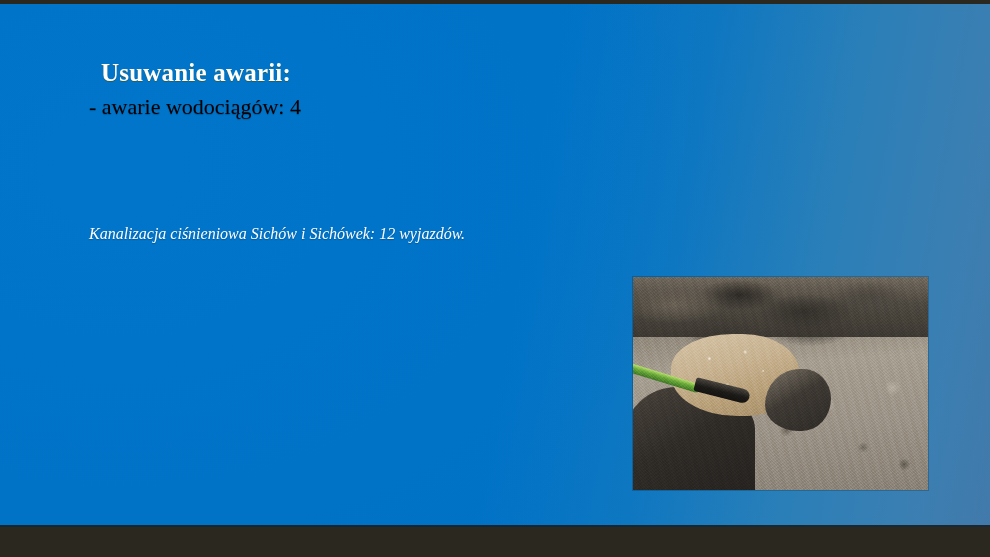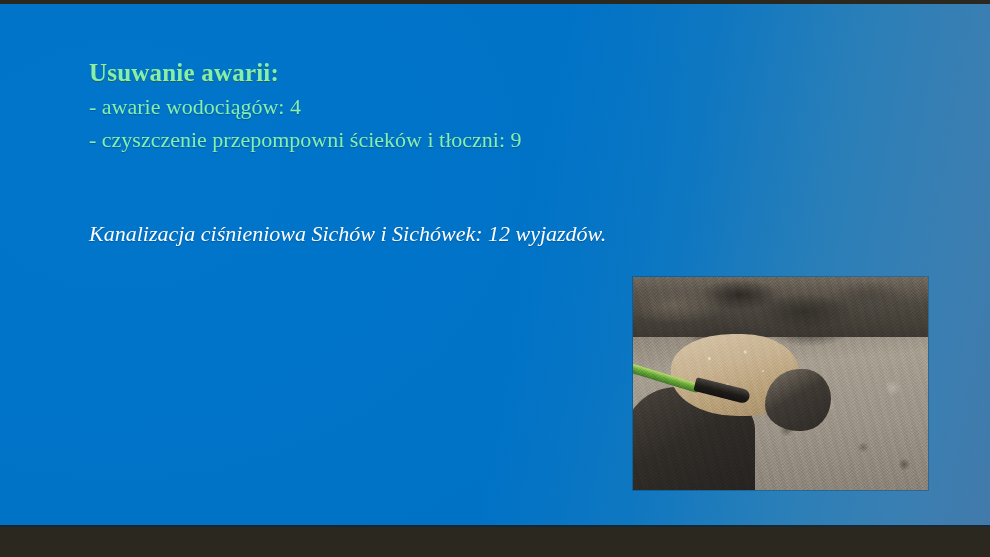--- a/index.html
+++ b/index.html
@@ -72,43 +72,43 @@
   }
 
   
   .text-block {
     position: absolute;
     left: 89px;
     top: 57px;
     width: 560px;
   }
   .heading {
-    color: #86efac;
+    color: #ffffff;
     font-weight: bold;
     font-size: 25px;
     line-height: 31px;
     letter-spacing: 0.2px;
     text-shadow: 0 1px 0 rgba(70,80,0,0.55);
-    margin: 0 0 3px 0;
+    margin: 0 0 3px 12px;
     white-space: nowrap;
   }
   .bullet {
-    color: #86efac;
+    color: #000000;
     font-size: 22px;
     line-height: 32.5px;
     white-space: nowrap;
     text-shadow: 0 1px 1px rgba(0,40,75,0.35);
   }
   .note {
     position: absolute;
     left: 89px;
     top: 219px;
     color: #ffffff;
     font-style: italic;
-    font-size: 22px;
+    font-size: 16px;
     line-height: 30px;
     white-space: nowrap;
     text-shadow: 0 1px 1px rgba(0,40,75,0.35);
   }
 
   
   .photo {
     position: absolute;
     left: 633px;
     top: 277px;
@@ -250,21 +250,20 @@
 
 <div class="slide">
 
   <div class="slide-bg"></div>
   <div class="slide-bg-sheen"></div>
   <div class="top-band"></div>
 
   <div class="text-block">
     <div class="heading">Usuwanie awarii:</div>
     <div class="bullet">- awarie wodociągów: 4</div>
-    <div class="bullet">- czyszczenie przepompowni ścieków i tłoczni: 9</div>
   </div>
 
   <div class="note">Kanalizacja ciśnieniowa Sichów i Sichówek: 12 wyjazdów.</div>
 
   <div class="photo">
     <div class="photo-canvas"></div>
     <div class="photo-soil-top"></div>
     <div class="photo-asphalt"></div>
     <div class="photo-water"></div>
     <div class="photo-lump"></div>

